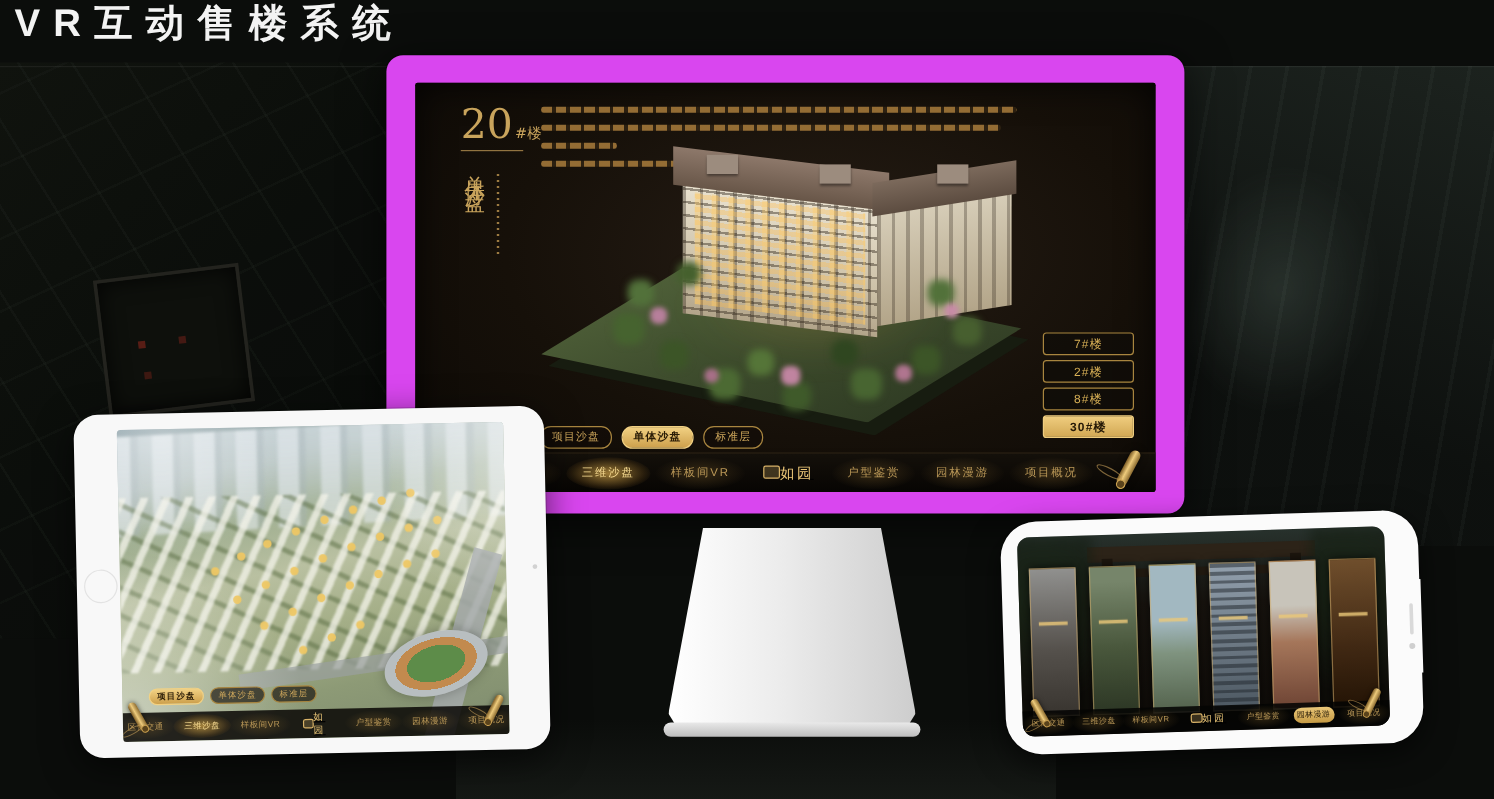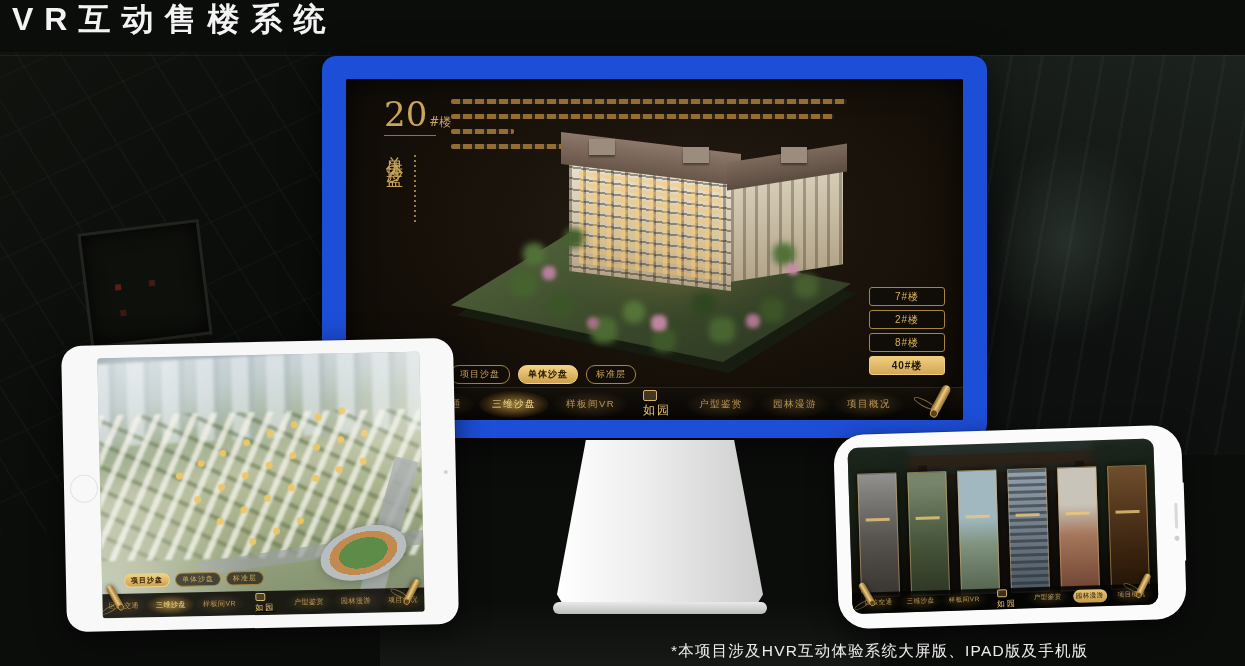--- a/index.html
+++ b/index.html
@@ -39,22 +39,22 @@
     border-color:#f2d183;font-weight:bold;}
   .scroll-icon{position:relative;width:9px;height:32px;border-radius:5px;
     background:linear-gradient(90deg,#7a5a24,#eecb7c 45%,#8a6a30);
     transform:rotate(28deg);box-shadow:0 0 6px rgba(0,0,0,.6);}
   .scroll-icon::after{content:'';position:absolute;left:1px;bottom:-3px;width:6px;height:6px;
     border:1px solid #caa050;border-radius:50%;background:#5a431c;}
   .scroll-icon::before{content:'';position:absolute;left:-20px;bottom:2px;width:22px;height:5px;
     border:1px solid rgba(200,160,90,.6);border-radius:50%;}
 
   
-  .monitor{position:absolute;left:322px;top:56px;width:665px;height:382px;
-    background:#1d4ed8;border-radius:14px;box-shadow:0 8px 36px rgba(0,0,0,.65),0 0 0 1px rgba(0,0,0,.18);}
+  .monitor{position:absolute;left:322px;top:46px;width:665px;height:382px;
+    background:#d946ef;border-radius:14px;box-shadow:0 8px 36px rgba(0,0,0,.65),0 0 0 1px rgba(0,0,0,.18);}
   .monitor-screen{position:absolute;left:24px;top:23px;width:617px;height:341px;
     border-radius:2px;overflow:hidden;
     background:radial-gradient(ellipse at 55% 42%,#261d15 0%,#161009 55%,#0c0906 100%);
     box-shadow:0 0 30px rgba(0,0,0,.8) inset;}
   .stand-neck{position:absolute;left:557px;top:440px;width:206px;height:168px;
     background:linear-gradient(90deg,#ffffff,#ececec 45%,#cdcdcd);
     clip-path:polygon(14% 0,86% 0,100% 92%,96% 100%,4% 100%,0 92%);}
   .stand-base{position:absolute;left:553px;top:602px;width:214px;height:12px;border-radius:6px;
     background:linear-gradient(#e9e9e9,#bdbdbd);}
 
@@ -122,21 +122,21 @@
   .navbar{position:absolute;left:0;bottom:0;width:100%;height:32px;
     background:linear-gradient(#14100a,#070503);border-top:1px solid rgba(200,160,90,.22);
     display:flex;align-items:center;justify-content:center;gap:14px;}
   .m-item{position:relative;color:#b99757;font-size:9.5px;letter-spacing:1.5px;
     padding:4px 8px;white-space:nowrap;}
   .m-item::before{content:'';position:absolute;inset:-3px -5px;border-radius:50%;
     background:radial-gradient(ellipse,rgba(120,92,42,.38),transparent 72%);}
   .m-item span{position:relative;}
   .m-item.active{color:#f6da90;}
   .m-item.active::before{background:radial-gradient(ellipse,rgba(205,160,70,.75),rgba(120,85,30,.25) 60%,transparent 75%);}
-  .logo{position:relative;display:flex;flex-direction:column;align-items:flex-start;margin:0 6px;text-decoration:underline;}
+  .logo{position:relative;display:flex;flex-direction:row;align-items:center;margin:0 6px;text-decoration:underline;}
   .logo-seal{width:12px;height:9px;border:1px solid #d9b368;border-radius:2px;
     background:rgba(217,179,104,.25);margin-bottom:1px;}
   .logo-text{color:#ecc778;font-family:"DejaVu Serif",serif;font-size:12px;letter-spacing:2px;}
   .nav-scroll{position:absolute;right:18px;bottom:4px;}
 
   
   .tablet{position:absolute;left:64px;top:342px;width:392px;height:286px;
     background:#f8f8f8;border-radius:20px;transform:rotate(-1.2deg);
     box-shadow:0 8px 30px rgba(0,0,0,.6),0 0 0 1px rgba(0,0,0,.15);}
   .tablet-cam{position:absolute;left:6px;top:50%;width:26px;height:26px;border-radius:50%;
@@ -272,21 +272,21 @@
         <div class="gable g2"></div>
         <div class="gable g3"></div>
         <div class="bushes"></div>
         <div class="flowers"></div>
       </div>
 
       <div class="floor-btns">
         <div class="f-btn">7#楼</div>
         <div class="f-btn">2#楼</div>
         <div class="f-btn">8#楼</div>
-        <div class="f-btn active">40#楼</div>
+        <div class="f-btn active">30#楼</div>
       </div>
 
       <div class="view-tabs">
         <div class="v-tab">项目沙盘</div>
         <div class="v-tab active">单体沙盘</div>
         <div class="v-tab">标准层</div>
       </div>
 
       <div class="navbar">
         <div class="m-item"><span>区位交通</span></div>
@@ -372,14 +372,13 @@
       </div>
       <div class="scroll-icon p-scroll-l"></div>
       <div class="scroll-icon p-scroll-r"></div>
     </div>
     <div class="phone-notch">
       <div class="notch-slit"></div>
       <div class="notch-dot"></div>
     </div>
   </div>
 
-  <div class="footnote">*本项目涉及HVR互动体验系统大屏版、IPAD版及手机版</div>
 </div>
 
 </body></html>

